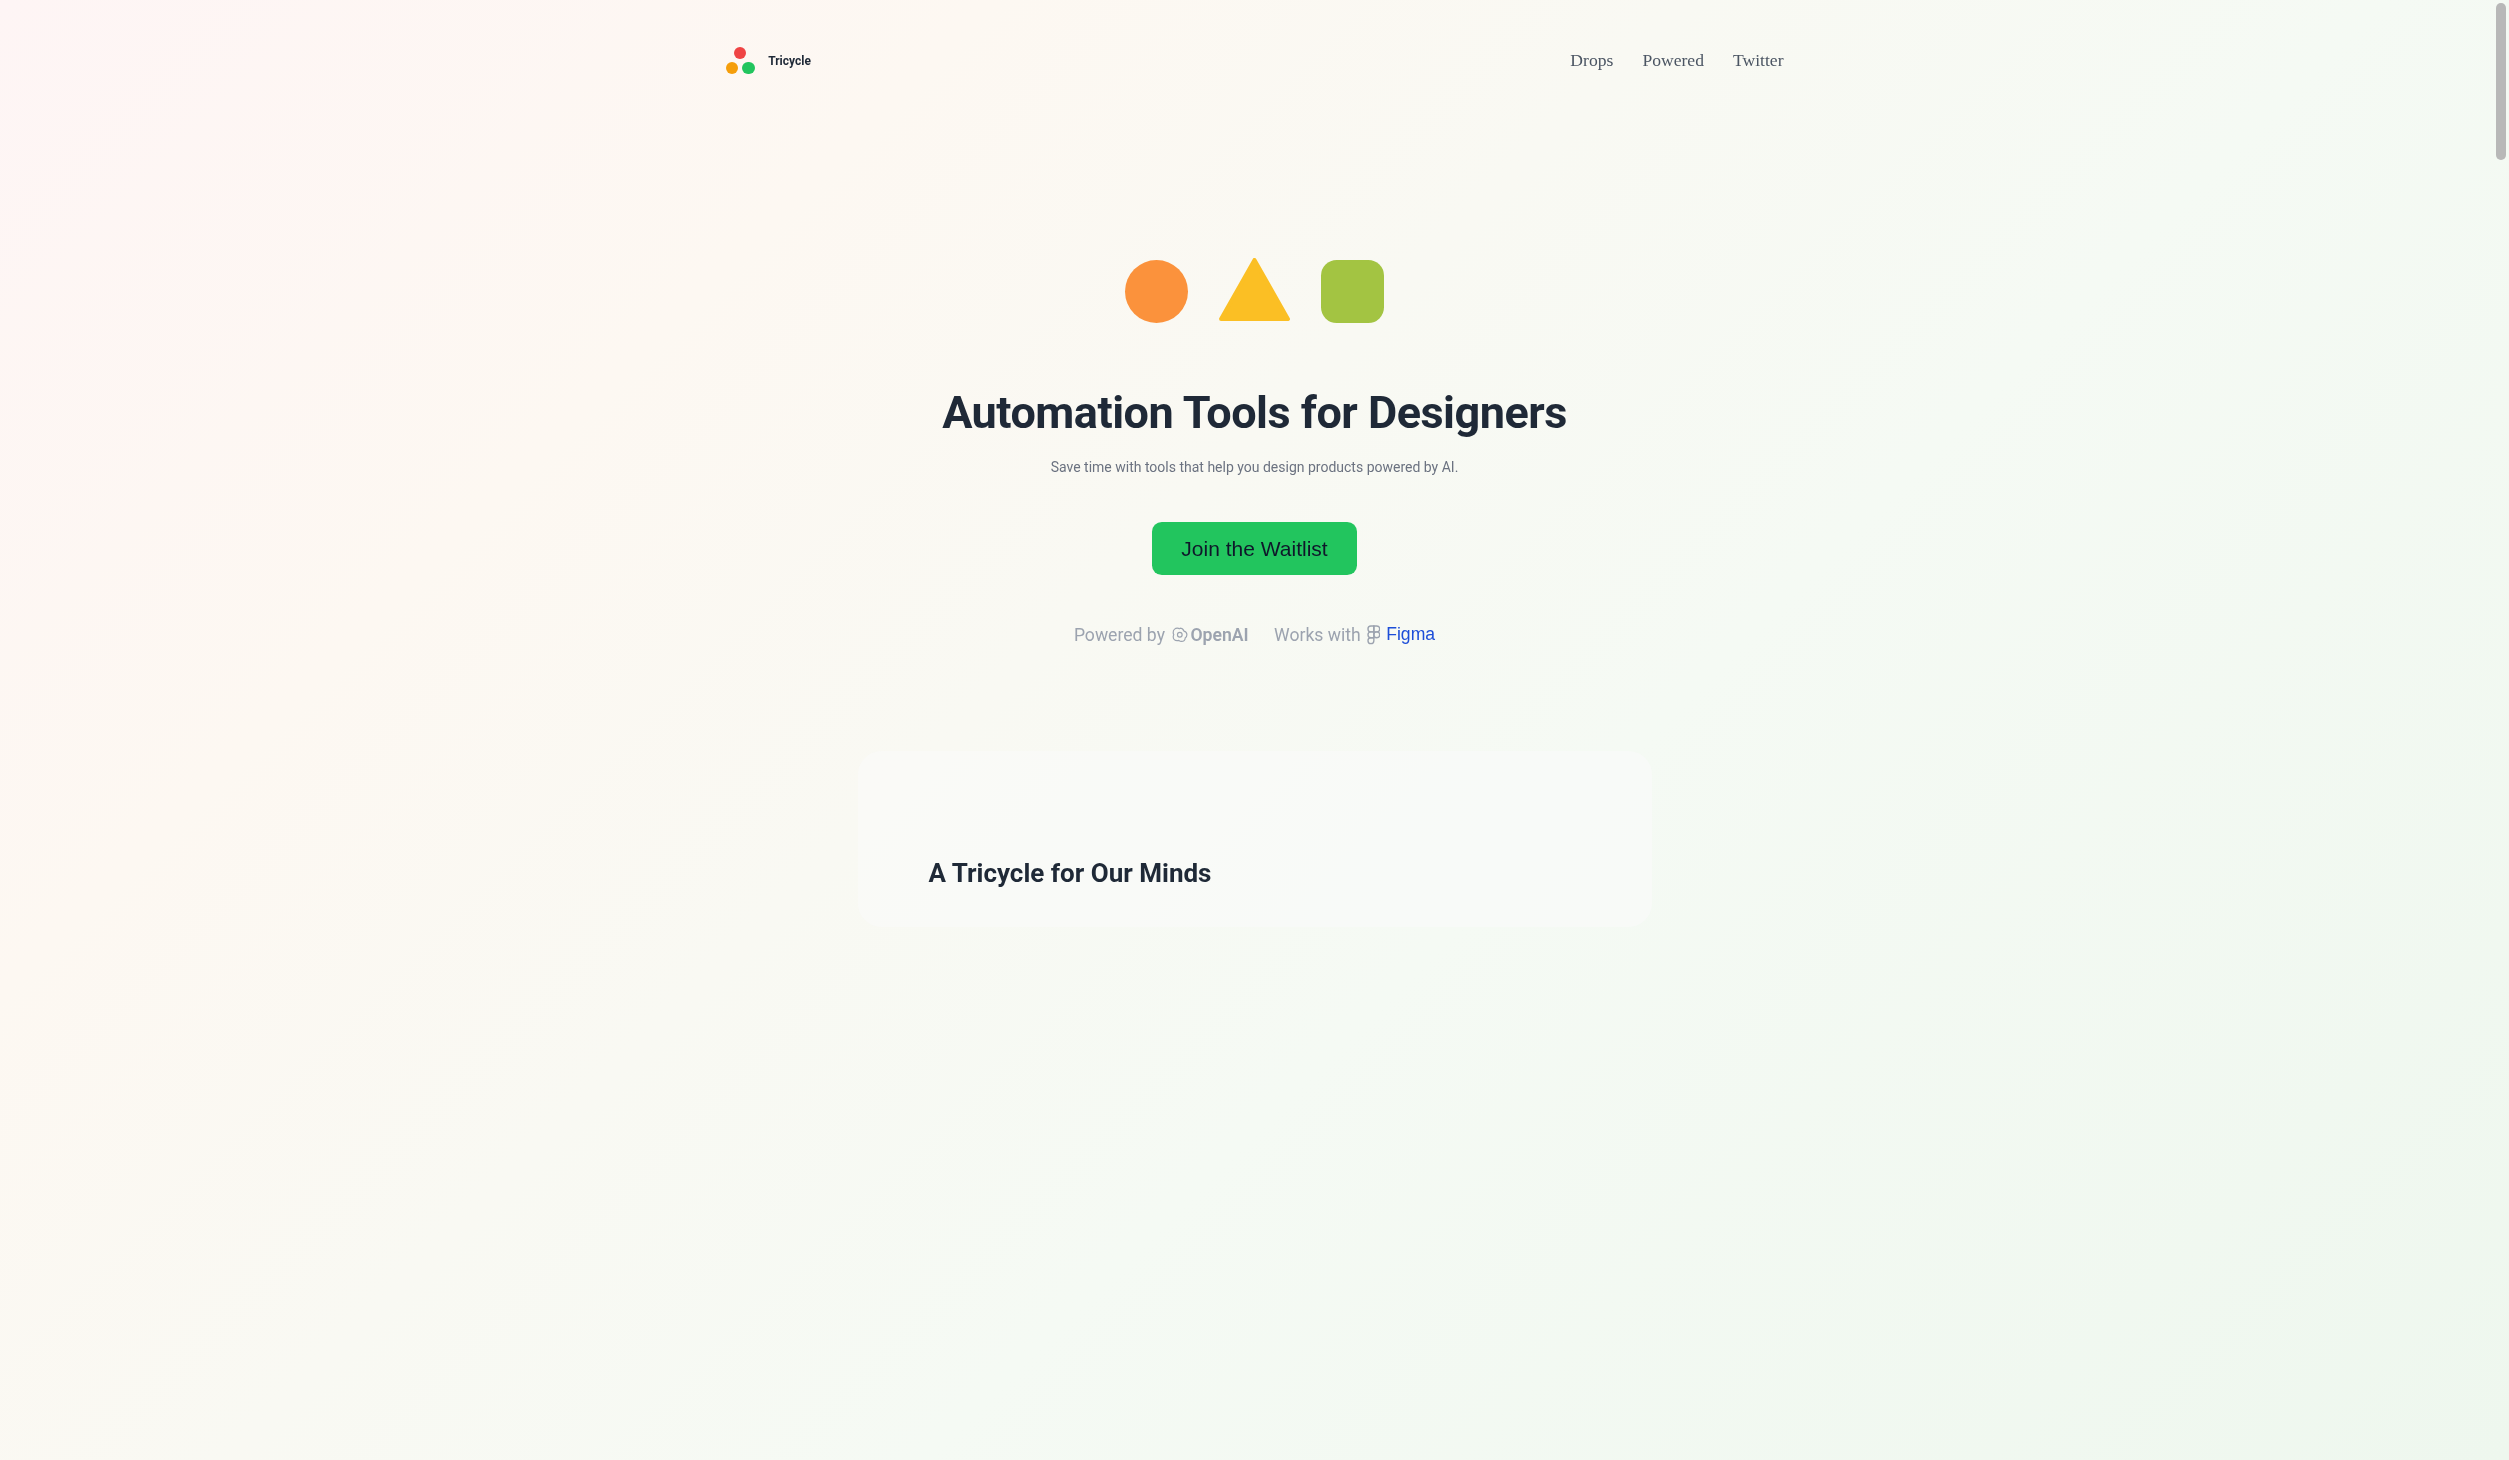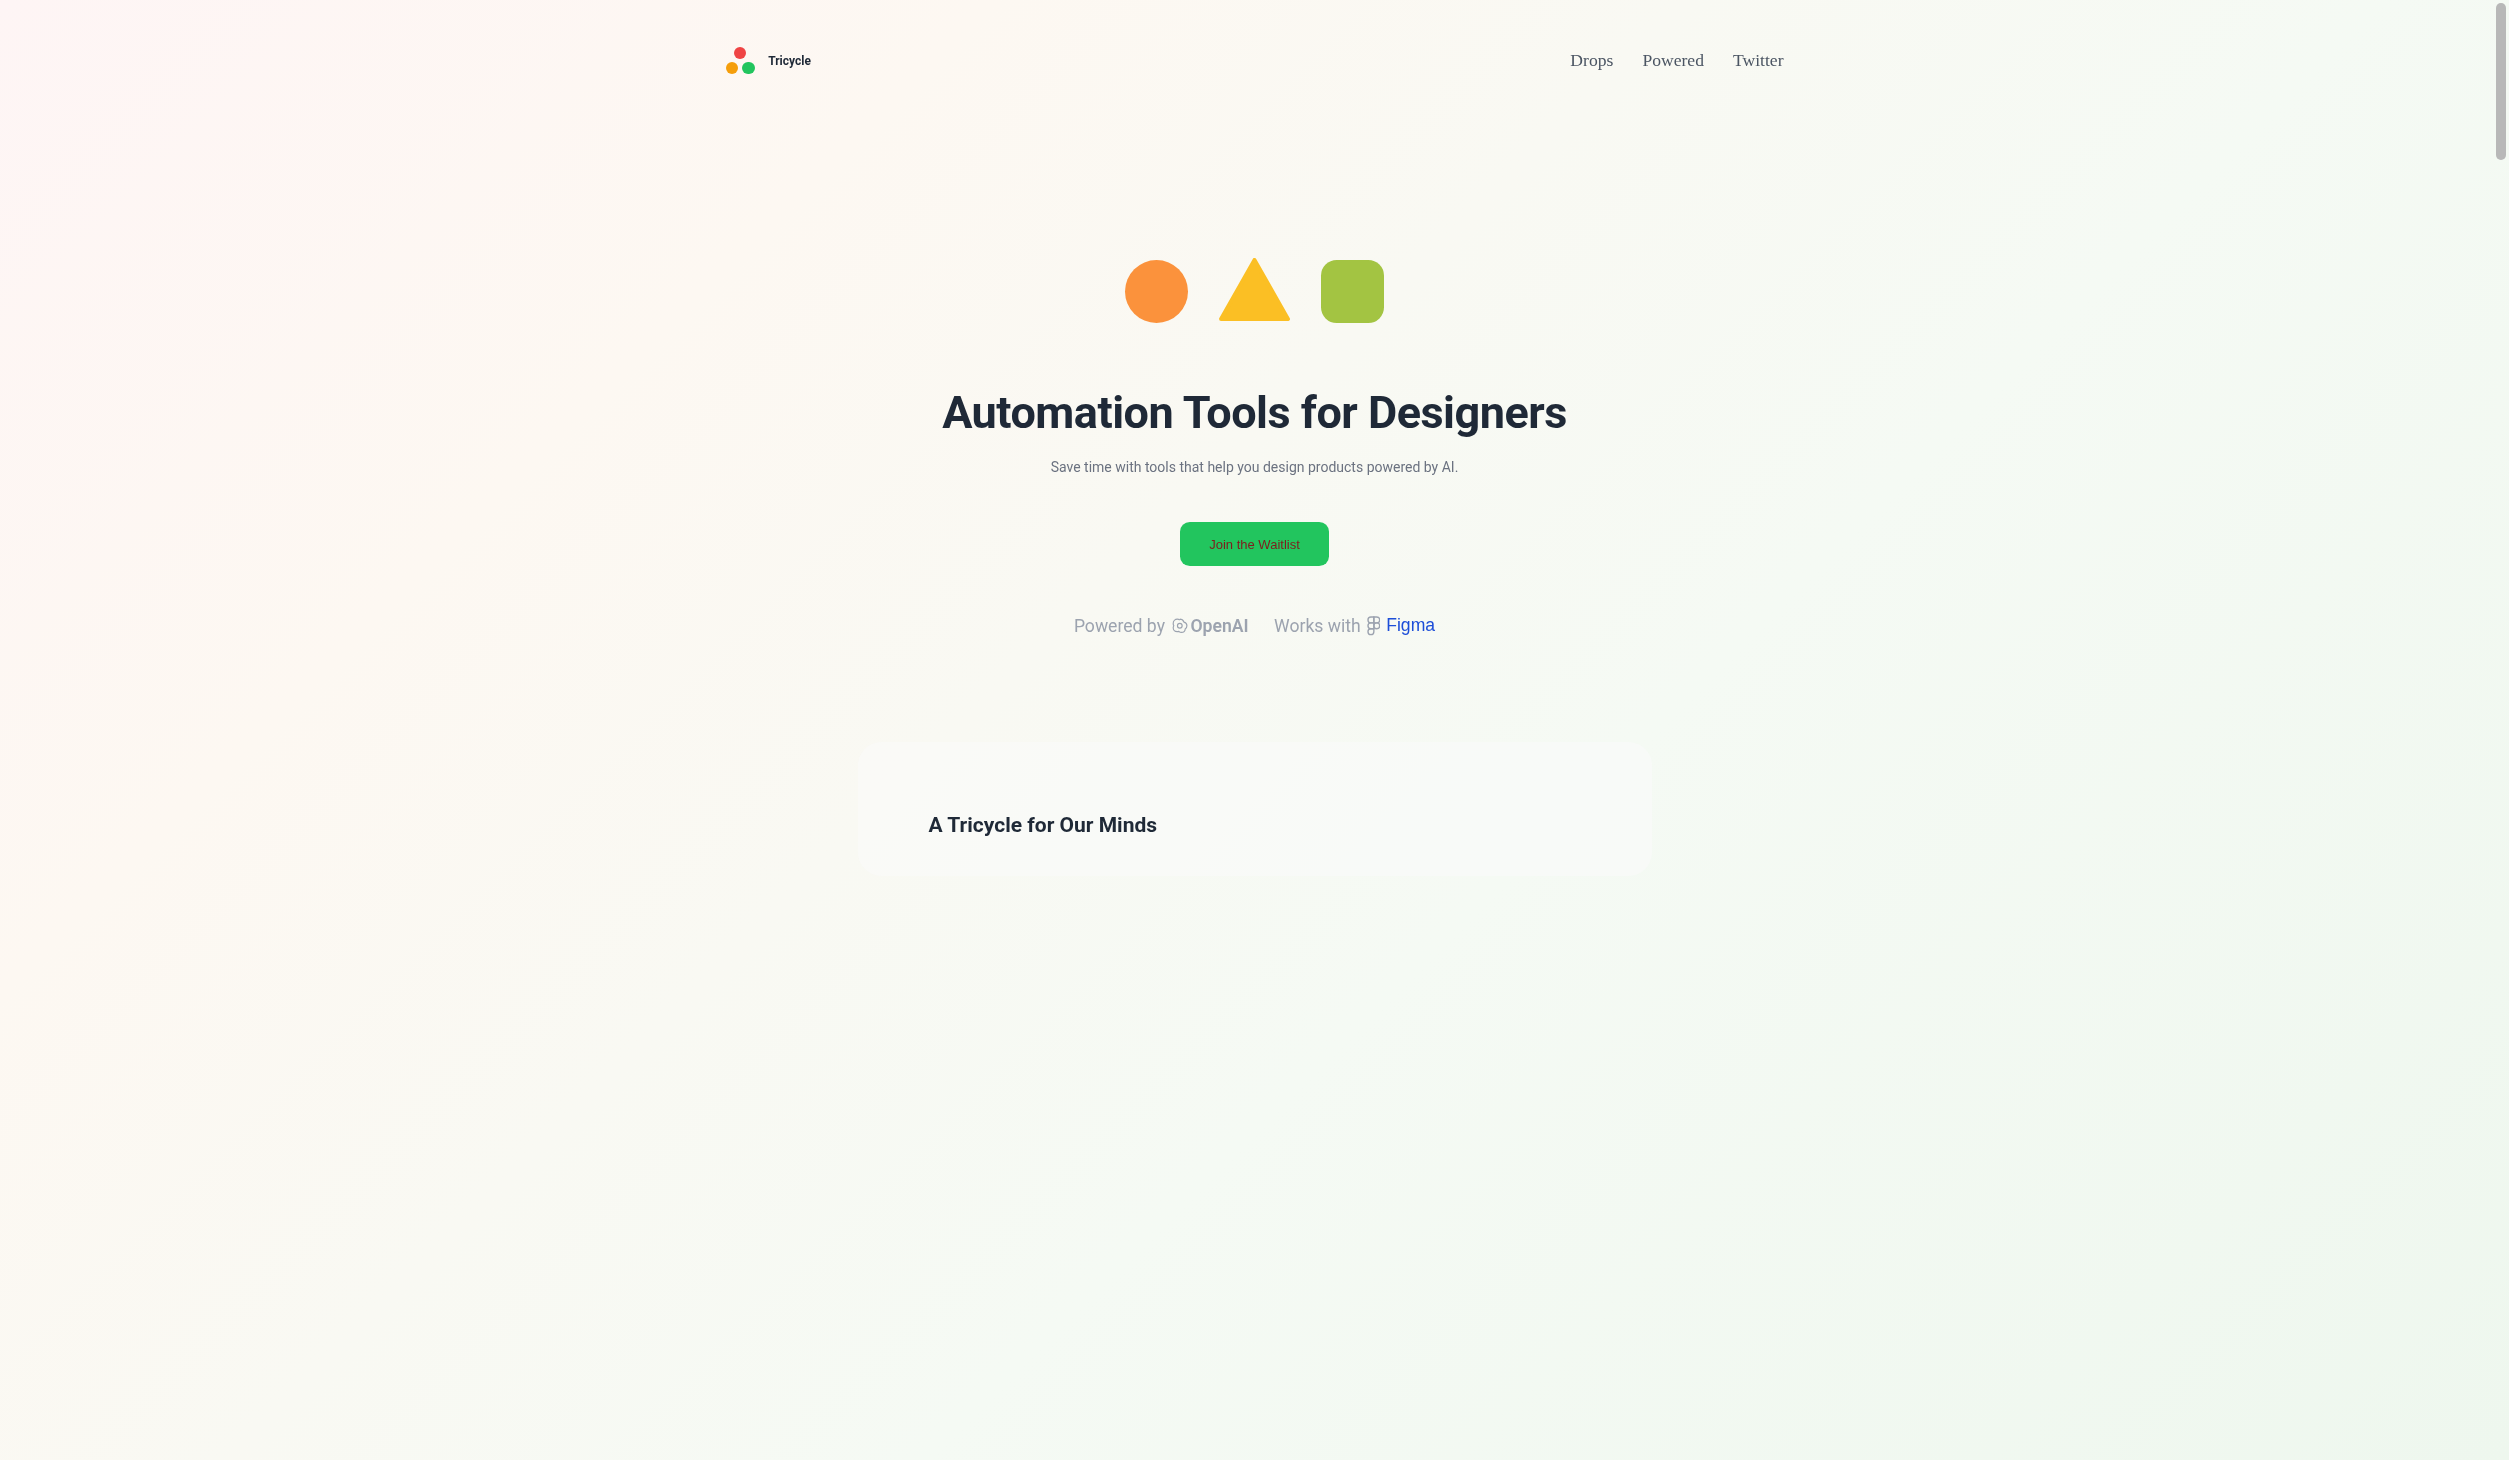--- a/index.html
+++ b/index.html
@@ -152,22 +152,22 @@
 
     .hero-subtitle {
       font-size: 14px;
       color: #6b7280;
       margin-bottom: 47px;
     }
 
     .cta-button {
       display: inline-block;
       background: #22c55e;
-      color: #7f1d1d;
-      font-size: 13px;
+      color: #0f172a;
+      font-size: 21px;
       font-weight: 500;
       padding: 14.7px 29px;
       border-radius: 9.8px;
       border: none;
       cursor: pointer;
     }
 
     .partners {
       margin-top: 49px;
       display: flex;
@@ -214,23 +214,24 @@
     
     .section-card {
       max-width: 794px;
       margin: 106px auto 0;
       background: rgba(250, 250, 250, 0.6);
       border-radius: 23.5px;
       padding: 71px 71px 39px;
     }
 
     .section-title {
-      font-size: 21px;
+      font-size: 26px;
       font-weight: 700;
       color: #1f2937;
+      margin-top: 36px;
     }
   </style>
 </head>
 <body>
 
 <div class="page-wrapper">
 
   <header class="header">
     <div class="logo-group">
       <div class="logo-icon">

